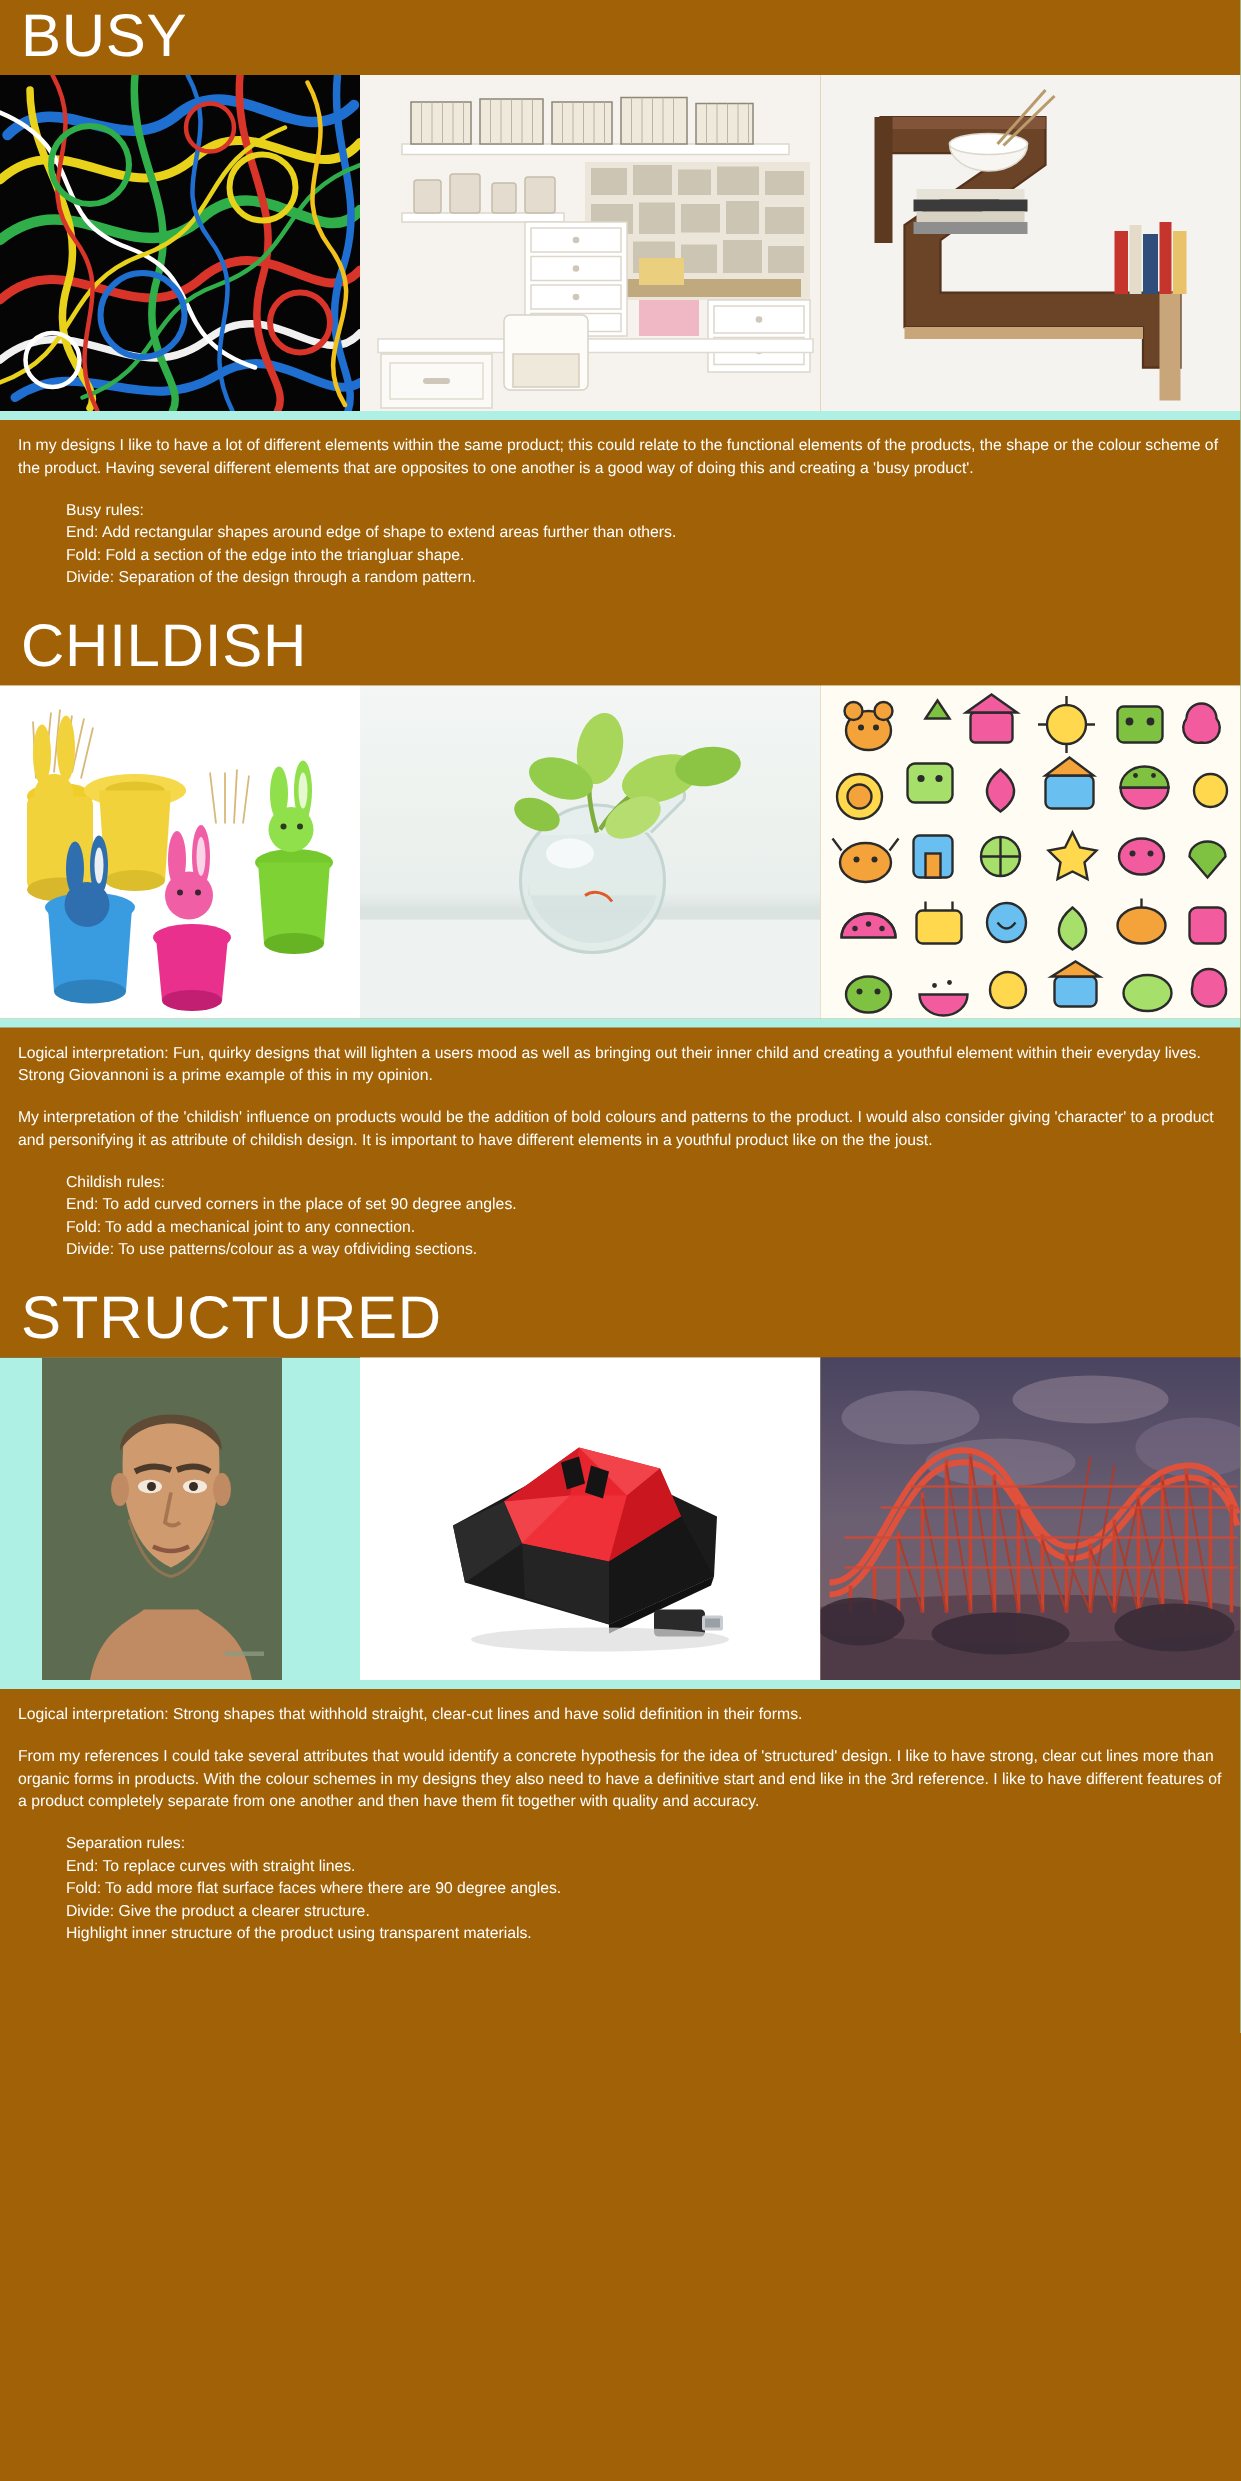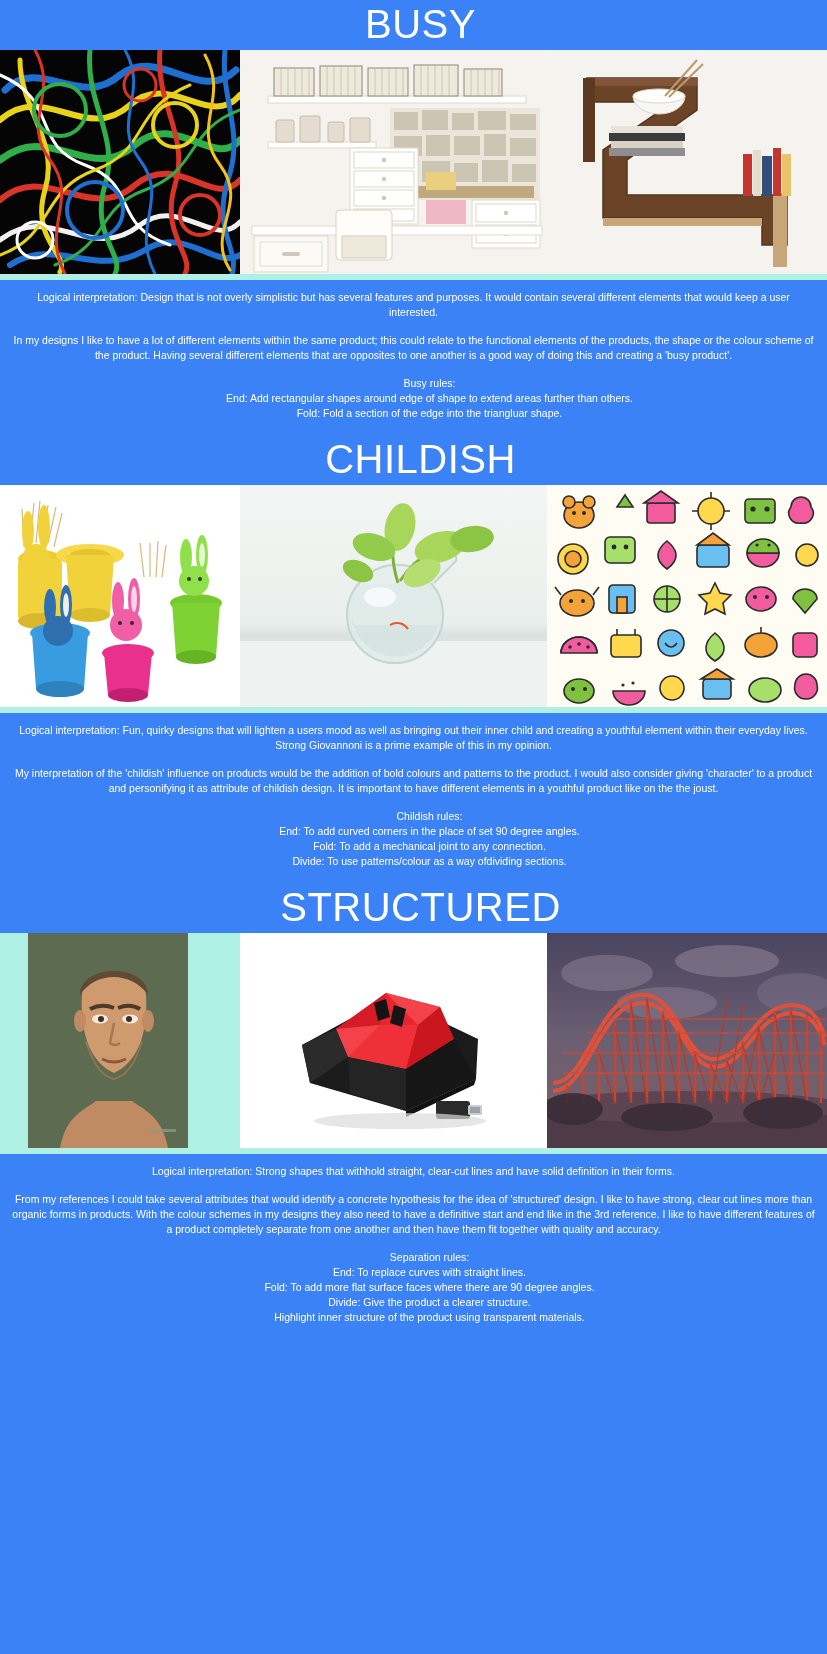--- a/index.html
+++ b/index.html
@@ -10,23 +10,22 @@
   }
   body {
     width: 827px;
     min-height: 1654px;
     background: #aef0e4;
     overflow: hidden;
   }
   .page {
     width: 827px;
     min-height: 1654px;
-    background: #3b82f6;
+    background: #a16207;
     position: relative;
-    text-align: center;
   }
   .section { width: 827px; }
 
   .section-title {
     color: #ffffff;
     font-size: 40px;
     font-weight: 400;
     letter-spacing: 0.5px;
     line-height: 44px;
     padding: 6px 0 4px 14px;
@@ -263,26 +262,26 @@
                 <path d="M122,47 L156,14"></path>
             </g>
           </g>
         </svg>
       </div>
     </div>
 
     <div class="gap-strip"></div>
 
     <div class="text-block">
-      <p>Logical interpretation: Design that is not overly simplistic but has several features and purposes. It would contain several different elements that would keep a user interested.</p>
       <p>In my designs I like to have a lot of different elements within the same product; this could relate to the functional elements of the products, the  shape or the colour scheme of the product. Having several different elements that are opposites to one another is a good way of doing this and creating a 'busy product'.</p>
       <p>
         <span class="rules-line">Busy rules:</span>
         <span class="rules-line">End: Add rectangular shapes around edge of shape to extend areas further than others.</span>
         <span class="rules-line">Fold: Fold a section of the edge into the triangluar shape.</span>
+        <span class="rules-line">Divide: Separation of the design through a random pattern.</span>
       </p>
     </div>
   </div>
 
   <div class="section">
 
     <div class="section-title">CHILDISH</div>
 
     <div class="image-row row-childish">
 

